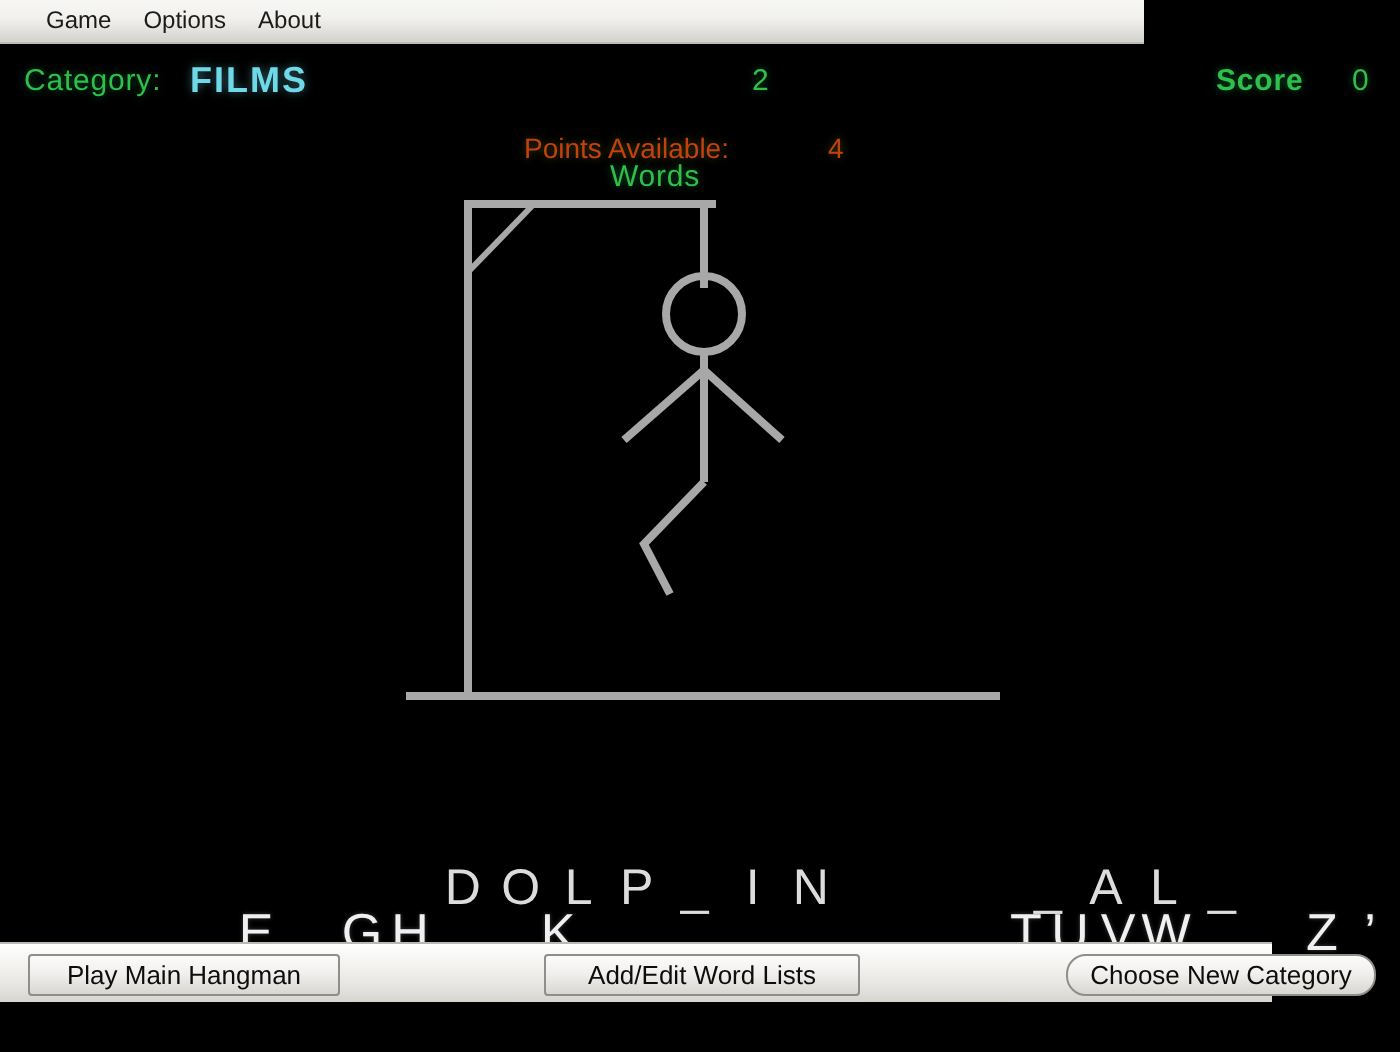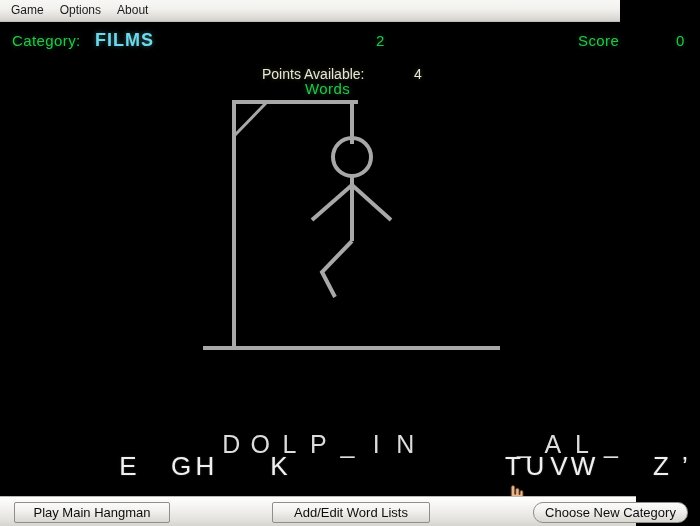--- a/index.html
+++ b/index.html
@@ -18,28 +18,28 @@
     position: relative;
     width: 700px;
     height: 526px;
     background: #000000;
   }
 
   
   .menubar {
     position: absolute;
     left: 0; top: 0;
-    width: 620px;
+    width: 572px;
     height: 22px;
     background: linear-gradient(to bottom, #f7f7f5 0%, #f2f1ee 42%, #e4e3df 70%, #d2d1cc 100%);
     border-bottom: 1px solid #bdbcb7;
     display: flex;
     align-items: center;
     box-sizing: border-box;
-    padding-left: 3px;
+    padding-left: 15px;
   }
   .menu-item {
     font-size: 12px;
     color: #1b1b1b;
     padding: 2px 8px 3px 8px;
     line-height: 14px;
     white-space: nowrap;
     cursor: default;
   }
 
@@ -66,35 +66,35 @@
     line-height: 18px;
     white-space: nowrap;
     letter-spacing: 0.4px;
     text-shadow: 0 0 4px rgba(0,255,120,0.35);
   }
   .lbl-category { left: 12px;  top: 0;  color: #2fbf4a; }
   .val-category { left: 95px;  top: -1px; color: #6fd9e8; font-size: 18px; font-weight: 600;
                   letter-spacing: 1px; text-shadow: 0 0 5px rgba(110,215,235,0.45); }
   .lbl-words    { left: 305px; top: 0;  color: #2fbf4a; margin-top: 48px; }
   .val-words    { left: 376px; top: 0;  color: #2fbf4a; }
-  .lbl-score    { left: 578px; top: 0;  color: #2fbf4a; }
+  .lbl-score    { left: 608px; top: 0;  color: #2fbf4a; font-weight: bold; }
   .val-score    { left: 676px; top: 0;  color: #2fbf4a; }
 
   
   .pointsrow {
     position: absolute;
     left: 0; top: 44px;
     width: 700px;
     height: 22px;
   }
   .lbl-points, .val-points {
     position: absolute;
     font-size: 14px;
     line-height: 17px;
-    color: #e5e5e5;
+    color: #c2410c;
     white-space: nowrap;
     text-shadow: 0 0 4px rgba(190,195,50,0.35);
   }
   .lbl-points { left: 262px; top: 0; }
   .val-points { left: 414px; top: 0; }
 
   
   .gallows {
     position: absolute;
     left: 0; top: 0;
@@ -151,21 +151,21 @@
     left: 503px;
     top: 461px;
     width: 22px;
     height: 28px;
     pointer-events: none;
   }
 
   
   .buttonbar {
     position: absolute;
-    left: 0; top: 496px;
+    left: 0; top: 471px;
     width: 636px;
     height: 30px;
     background: linear-gradient(to bottom, #ffffff 0%, #f4f3f1 35%, #e6e5e1 72%, #d6d5d0 100%);
     border-top: 1px solid #b9b8b3;
     box-sizing: border-box;
   }
   .btn {
     position: absolute;
     top: 5px;
     height: 21px;

